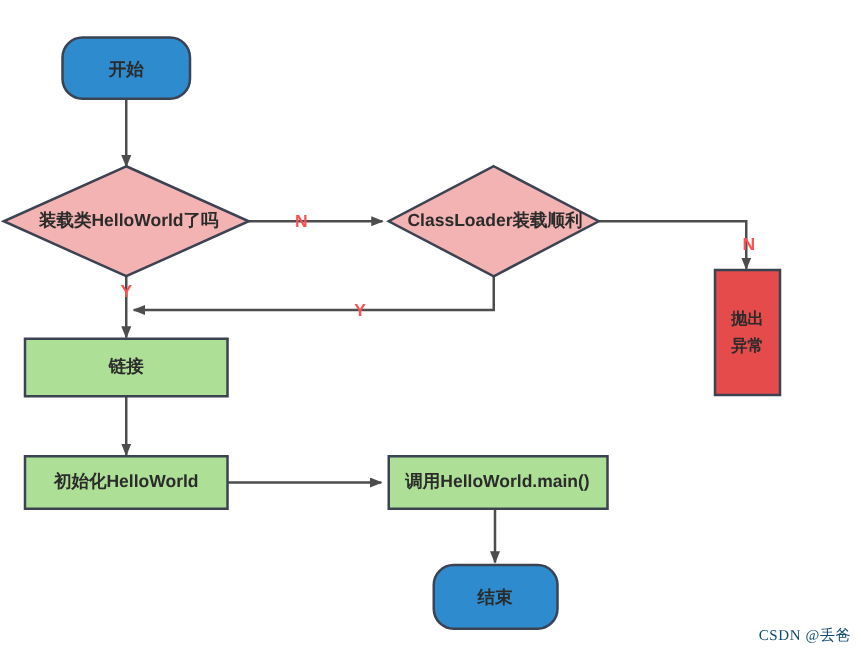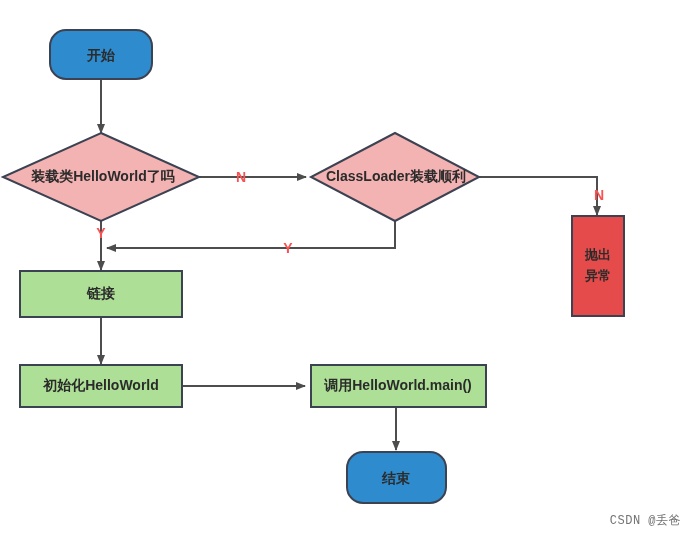--- a/index.html
+++ b/index.html
@@ -49,24 +49,24 @@
     stroke: #4d4d4d;
     stroke-width: 2;
   }
   .shape-stroke {
     stroke: #3b4252;
     stroke-width: 2;
   }
   .watermark {
     position: absolute;
     right: 8px;
-    bottom: 8px;
-    font-family: Liberation Mono, monospace;
+    bottom: 20px;
+    font-family: Liberation Serif, serif;
     font-size: 12px;
-    color: #737373;
+    color: #0c4a6e;
     letter-spacing: 0.5px;
     white-space: nowrap;
   }
 </style>
 </head>
 <body>
 
 <div id="flow-root">
   <svg width="689" height="537" viewBox="0 0 689 537" xmlns="http://www.w3.org/2000/svg">
 

